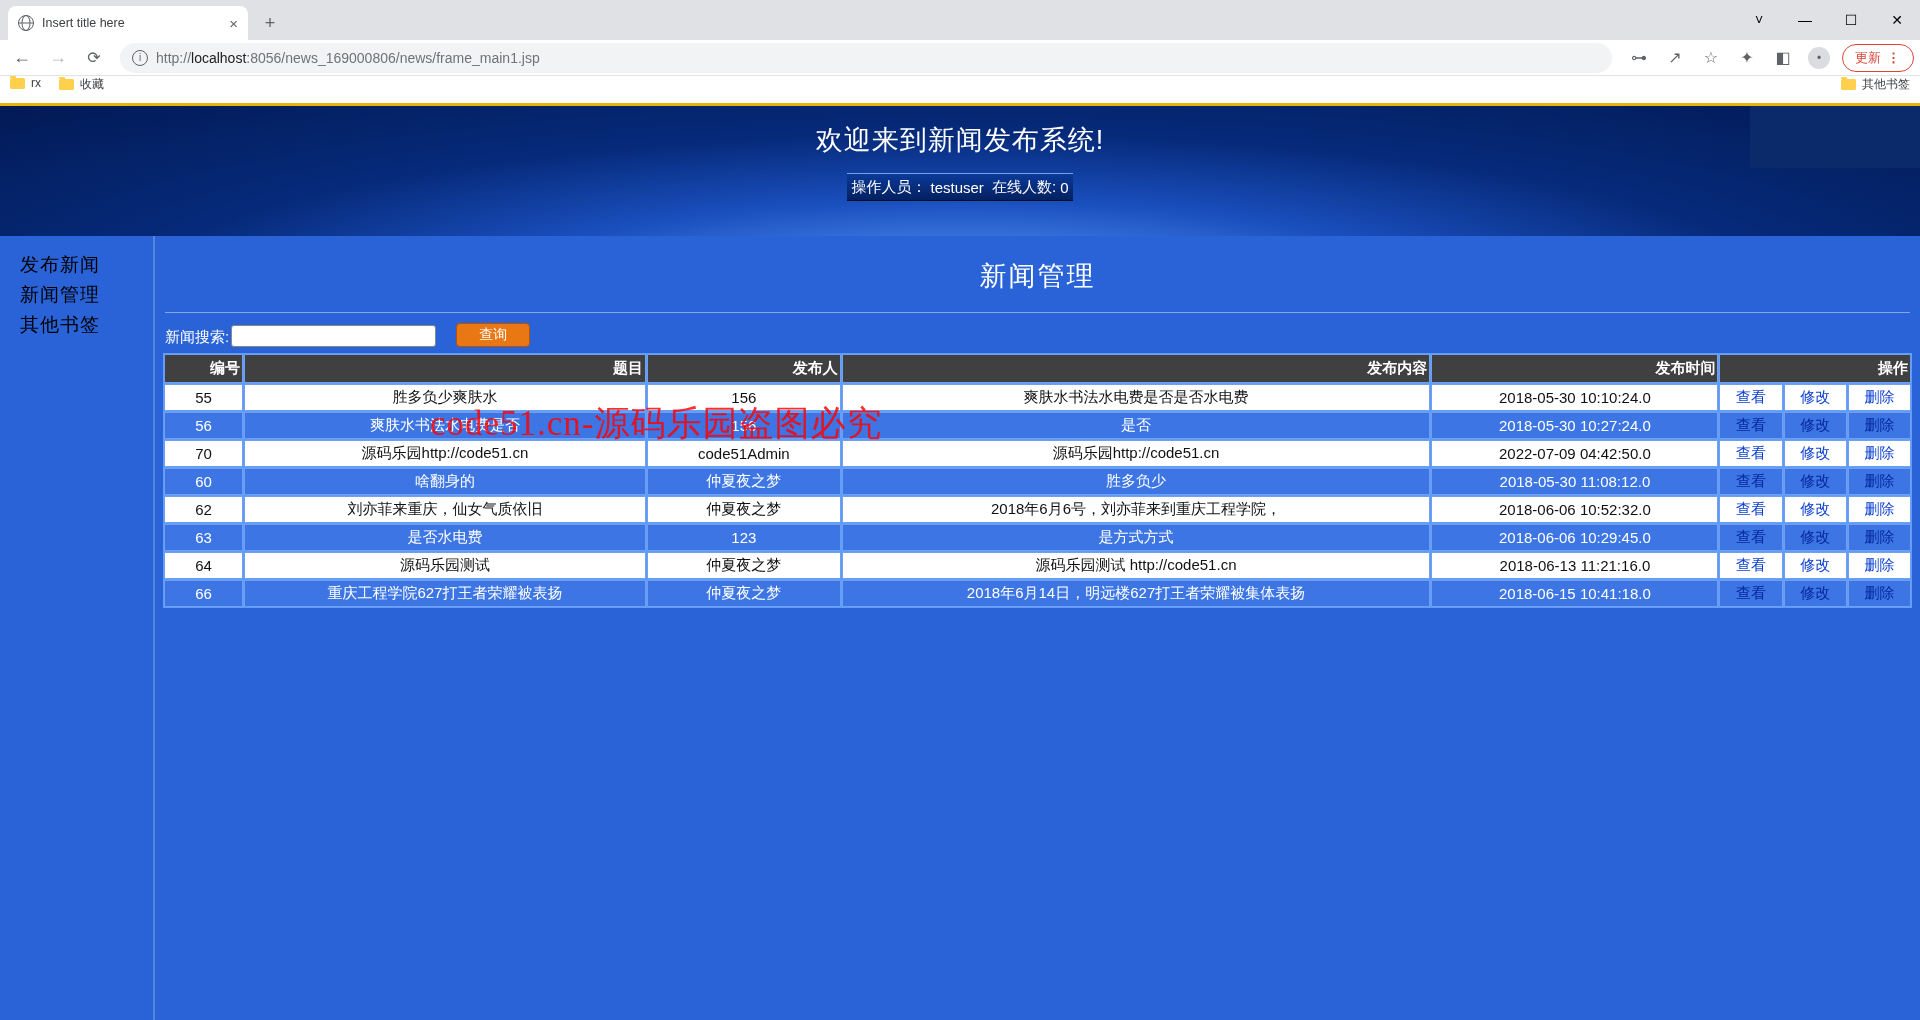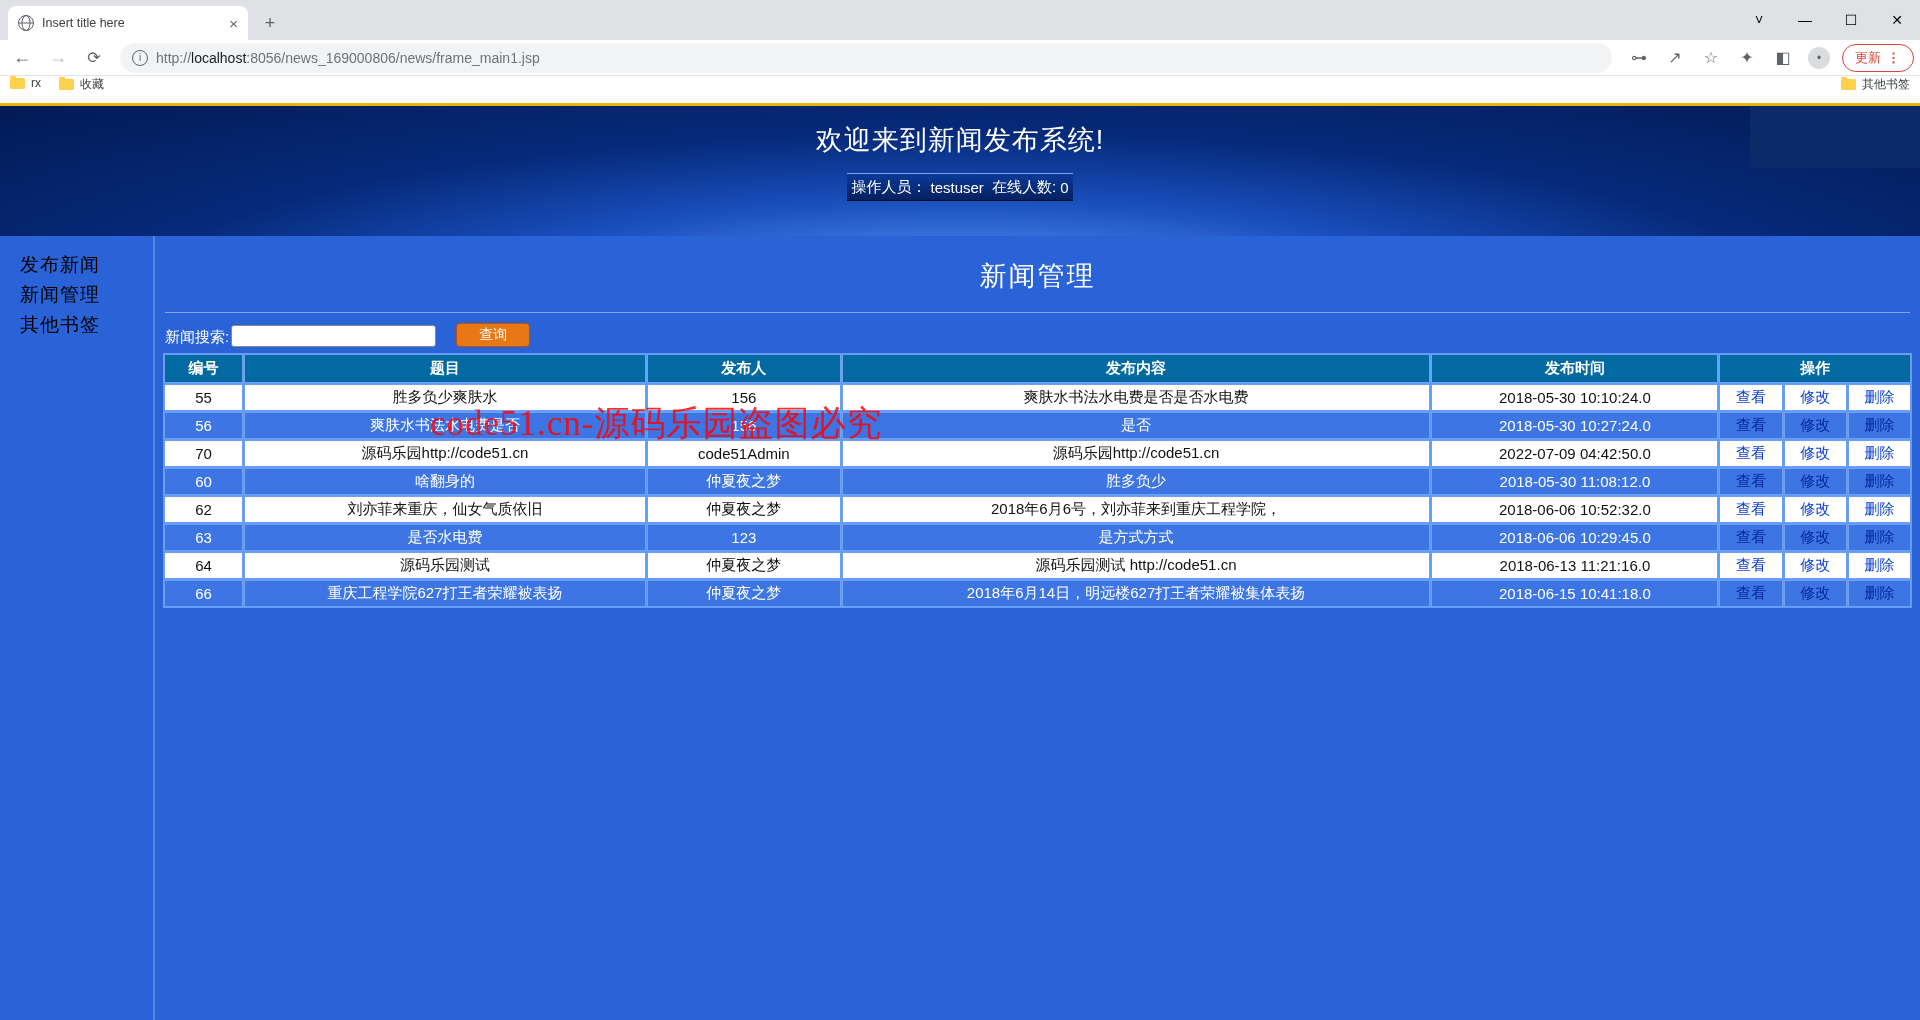--- a/index.html
+++ b/index.html
@@ -53,21 +53,21 @@
 
   .main { flex: 1; padding: 22px 0 0 0; color: #fff; }
   .main h2 { text-align: center; font-size: 27px; font-weight: 500; letter-spacing: 2px; }
   .divider { margin: 18px 10px 10px 10px; border: none; border-top: 1px solid #80a5e9; }
 
   .searchrow { display: flex; align-items: flex-end; gap: 2px; padding: 0 0 6px 10px; font-size: 15px; }
   .searchrow input { width: 205px; height: 22px; border: 1px solid #888; border-radius: 3px; padding: 0 4px; font-size: 14px; background: #fff; }
   .searchrow button { margin-left: 18px; height: 24px; padding: 0 22px; background: #e97814; color: #fff; border: 1px solid #b85200; border-radius: 4px; cursor: pointer; font-size: 14px; }
 
   table.grid { width: calc(100% - 16px); margin: 0 8px; border-collapse: separate; border-spacing: 1px; background: #5e9cff; font-size: 15px; }
-  table.grid th { background: #0369a1; color: #fff; font-weight: 700; padding: 4px 2px; border: 1px solid #6fa0f0; }
+  table.grid th { background: #404040; color: #fff; font-weight: 700; padding: 4px 2px; border: 1px solid #6fa0f0; text-align: right; }
   table.grid td { text-align: center; padding: 3px 2px; border: 1px solid #6fa0f0; color: #111; }
   table.grid tbody tr.white td { background: #fff; }
   table.grid tbody tr.blue td { background: #3d76e4; color: #fff; }
   table.grid td .lnk { color: #0b3fd1; cursor: pointer; padding: 0 2px; }
   table.grid tbody tr.blue td .lnk { color: #06289c; }
   .col-id { width: 55px; }
   .col-title { width: 280px; }
   .col-author { width: 135px; }
   .col-content { width: 410px; }
   .col-time { width: 200px; }

